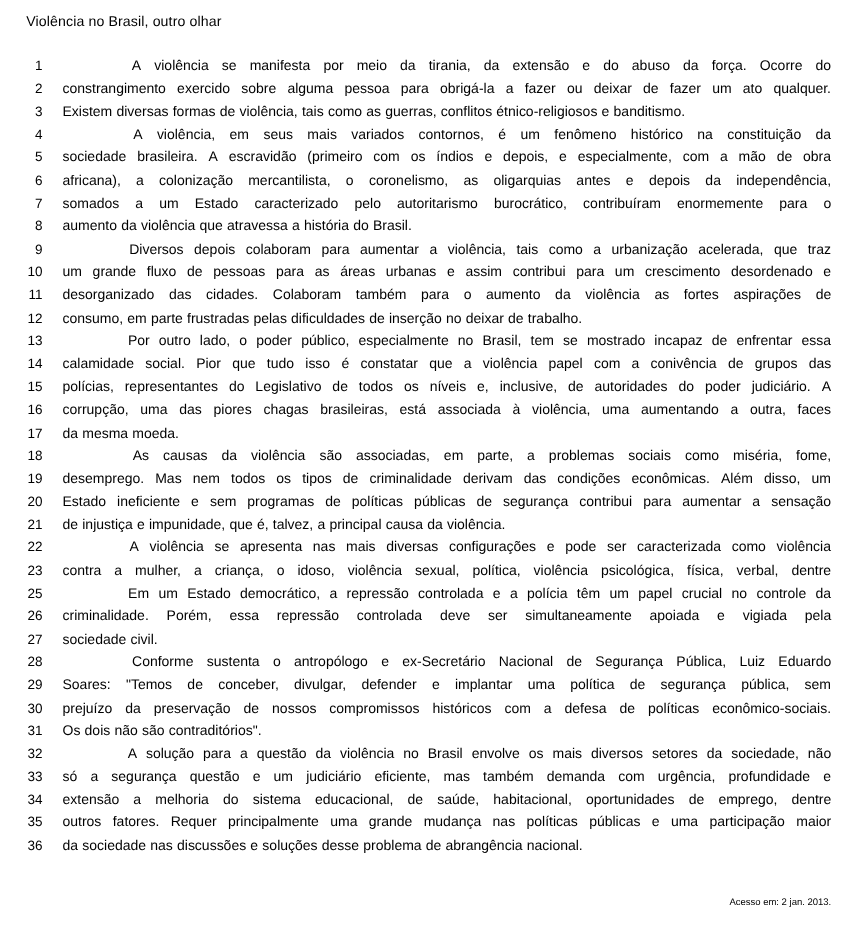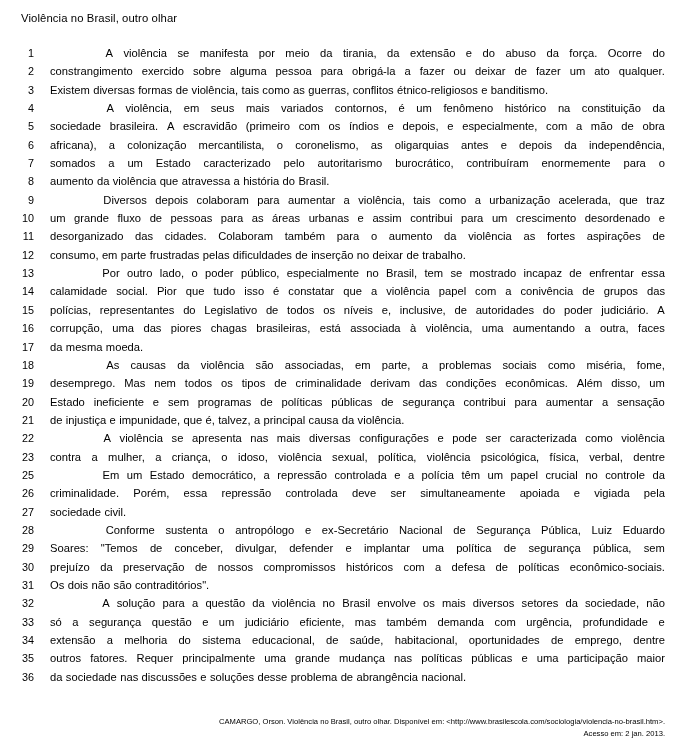--- a/index.html
+++ b/index.html
@@ -765,17 +765,16 @@
           <span class="w">desse</span>
           <span class="w">problema</span>
           <span class="w">de</span>
           <span class="w">abrangência</span>
           <span class="w">nacional.</span>
         </span>
       </div>
     </div>
 
   <div id="citation">
-    <span class="cite-line">CAMARGO, Orson. Violência no Brasil, outro olhar. Disponível em: &lt;http://www.brasilescola.com/sociologia/violencia-no-brasil.htm&gt;.</span>
     <span class="cite-line">Acesso em: 2 jan. 2013.</span>
   </div>
 
 </div>
 
 </body></html>

